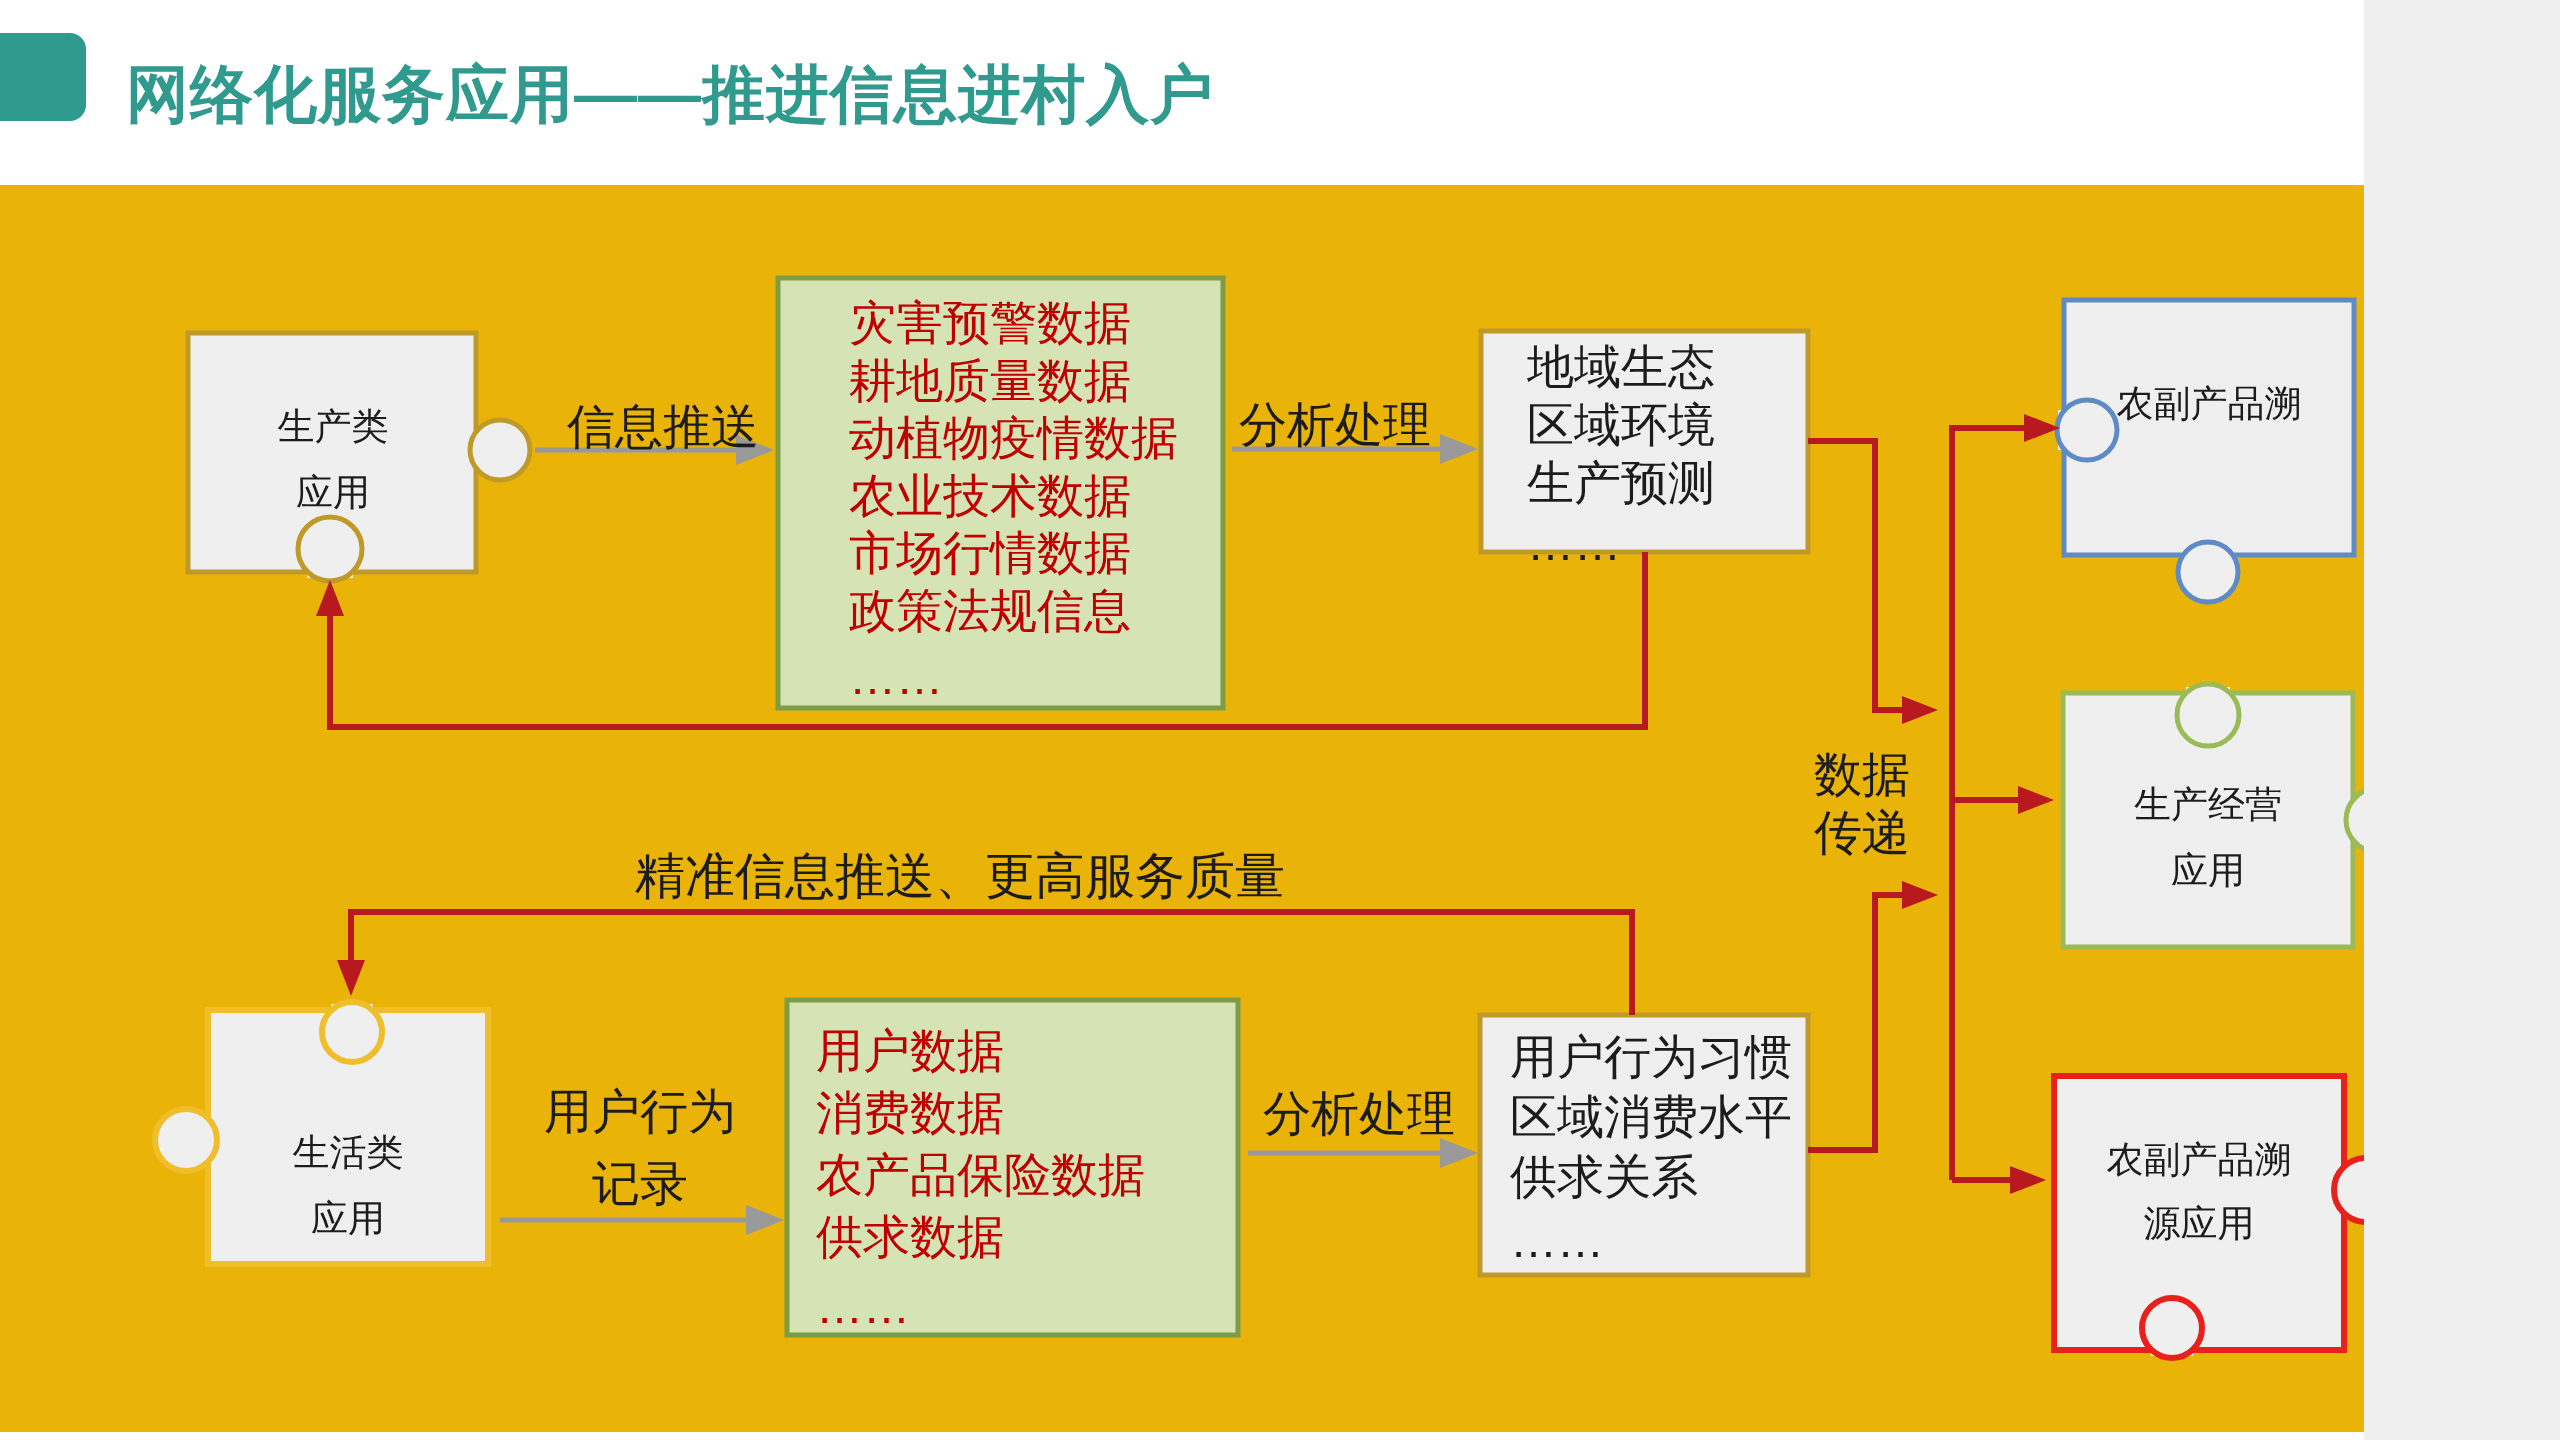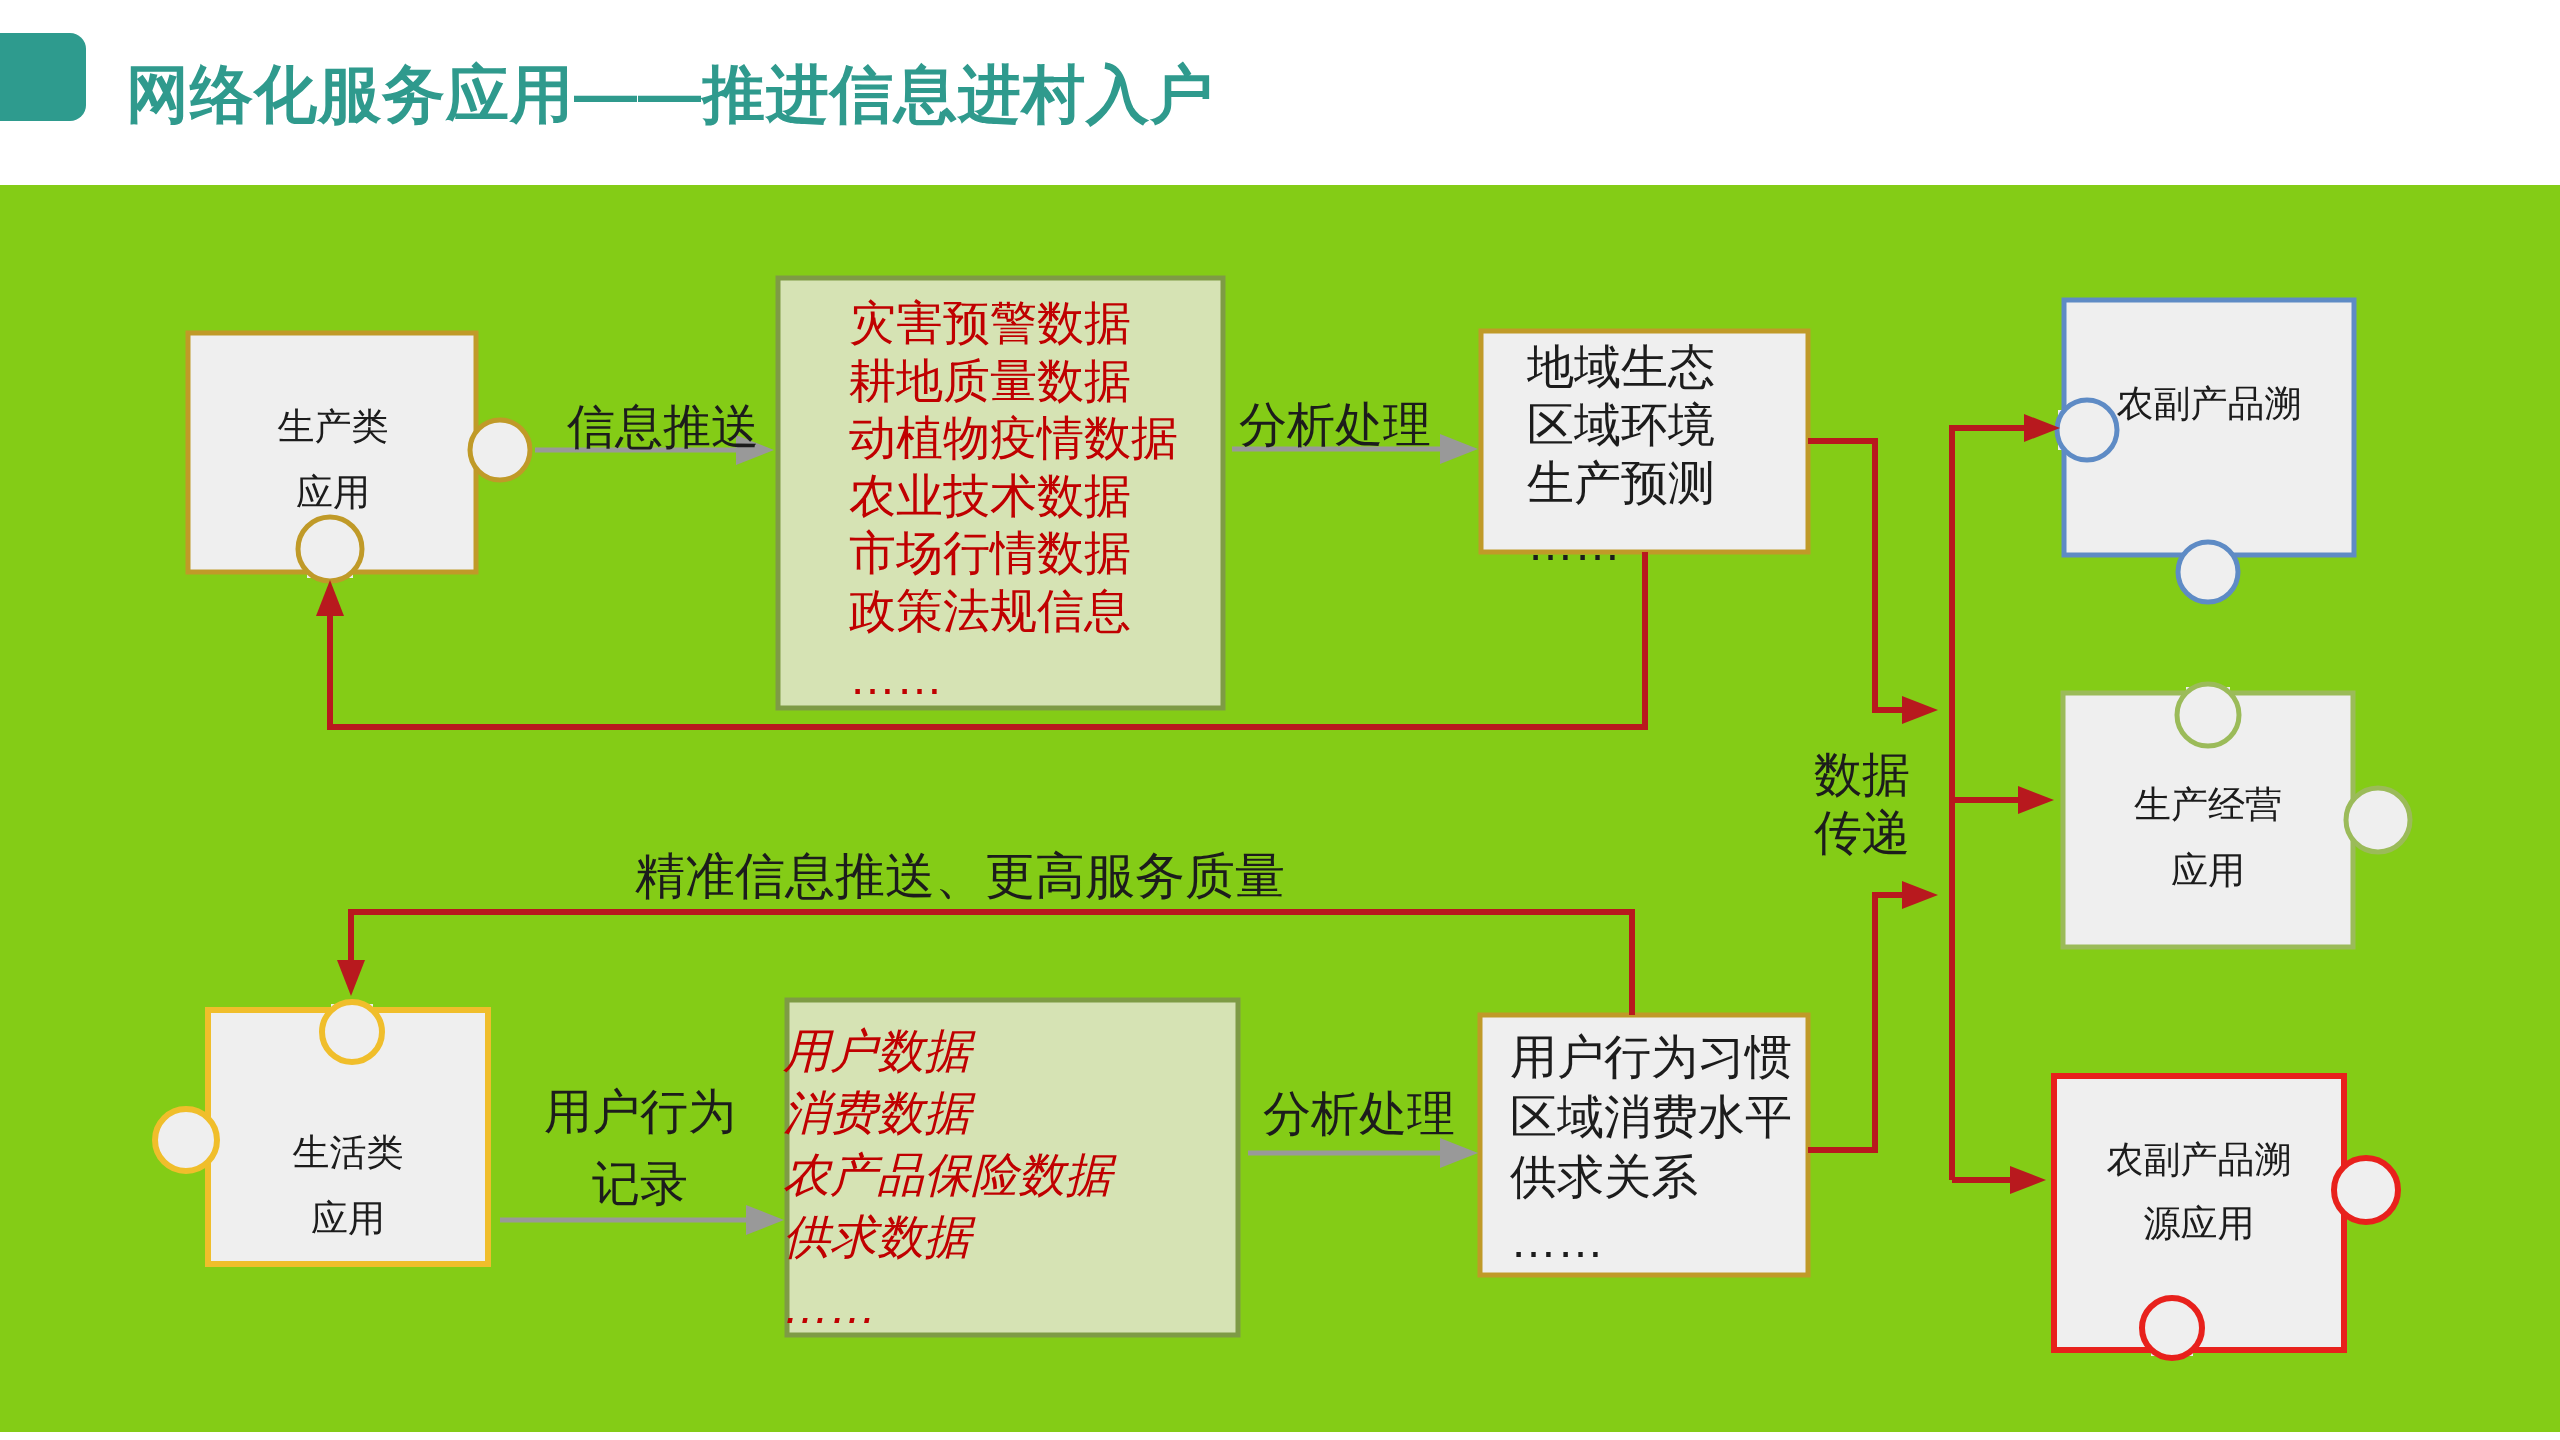--- a/index.html
+++ b/index.html
@@ -1,16 +1,16 @@
 <!DOCTYPE html>
 <html><head>
 <meta charset="utf-8">
 <style>
   html,body{margin:0;padding:0;background:#efefef;}
-  .slide{position:relative;width:2560px;height:1440px;background:#84cc16;overflow:hidden;
+  .slide{position:relative;width:2364px;height:1440px;background:#eab308;overflow:hidden;
          font-family:"Liberation Sans","DejaVu Sans",sans-serif;}
   .header{position:absolute;left:0;top:0;width:2560px;height:185px;background:#ffffff;}
   .accent-block{position:absolute;left:-18px;top:33px;width:104px;height:88px;border-radius:16px;background:#2e9b8e;}
   .page-title{position:absolute;left:126px;top:52px;font-size:63px;font-weight:bold;color:#2f9a8d;letter-spacing:1px;white-space:nowrap;}
   .bottom-strip{position:absolute;left:0;bottom:0;width:2560px;height:8px;background:#ffffff;}
   svg.diagram{position:absolute;left:0;top:0;z-index:1;}
   .txt{position:absolute;z-index:2;color:#1c1c1c;}
   .center{text-align:center;}
   .node-label{font-size:37px;line-height:66px;}
   .arrow-label{font-size:48px;line-height:58px;white-space:nowrap;}
@@ -110,21 +110,21 @@
   <div class="txt node-label center multi" style="left:218px;top:1088px;width:260px;margin-top:32px;">
       <span class="line">生活类</span>
       <span class="line">应用</span>
     </div>
 
   <div class="txt databox multi" style="left:812px;top:294px;width:400px;margin-left:37px;">
     <span class="multi"><span class="line">灾害预警数据</span><span class="line">耕地质量数据</span><span class="line">动植物疫情数据</span><span class="line">农业技术数据</span><span class="line">市场行情数据</span><span class="line">政策法规信息</span></span>
     <span class="ellipsis" style="margin-top:10px;">……</span>
   </div>
 
-  <div class="txt databox2 multi" style="left:783px;top:1020px;width:400px;font-style:italic;">
+  <div class="txt databox2 multi" style="left:816px;top:1020px;width:400px;">
     <span class="multi"><span class="line">用户数据</span><span class="line">消费数据</span><span class="line">农产品保险数据</span><span class="line">供求数据</span></span>
     <span class="ellipsis" style="margin-top:8px;">……</span>
   </div>
 
   <div class="txt resultbox multi" style="left:1527px;top:338px;width:280px;">
     <span class="multi"><span class="line">地域生态</span><span class="line">区域环境</span><span class="line">生产预测</span></span>
     <span class="ellipsis" style="margin-top:3px;">……</span>
   </div>
 
   <div class="txt resultbox2 multi" style="left:1510px;top:1027px;width:300px;">

